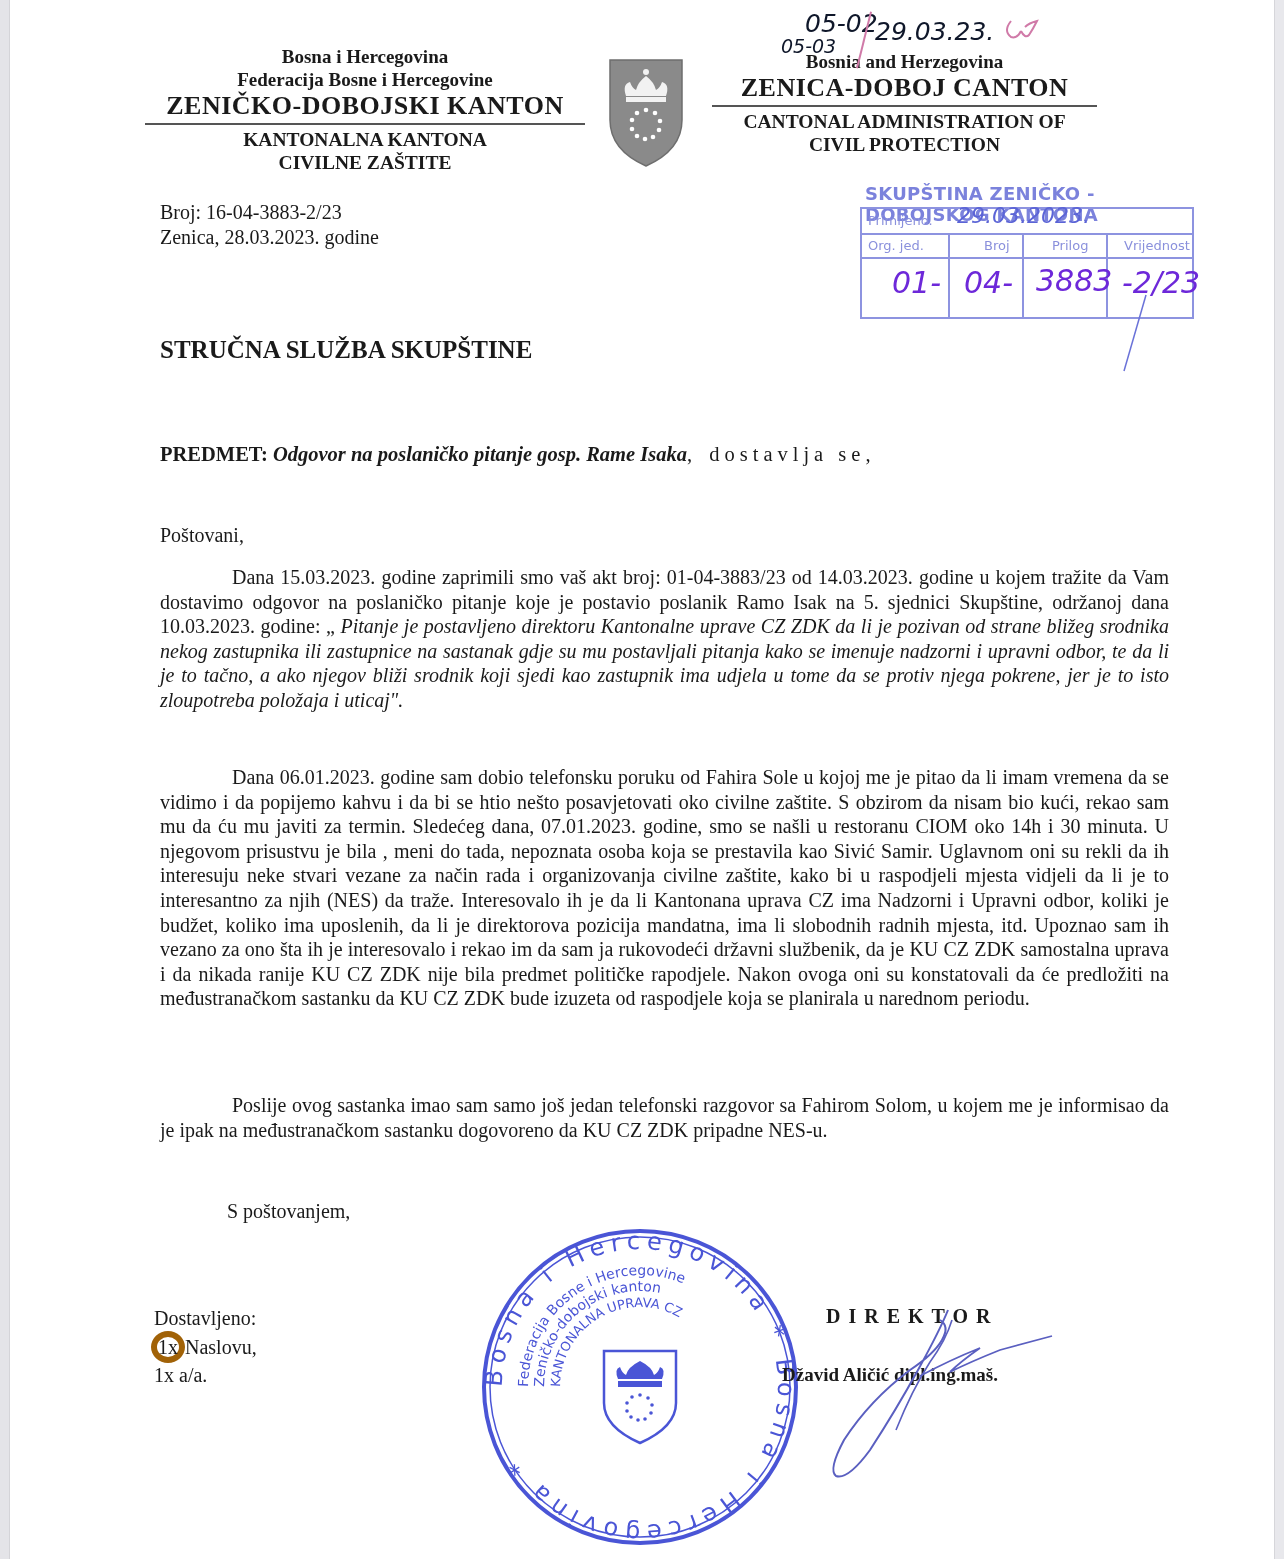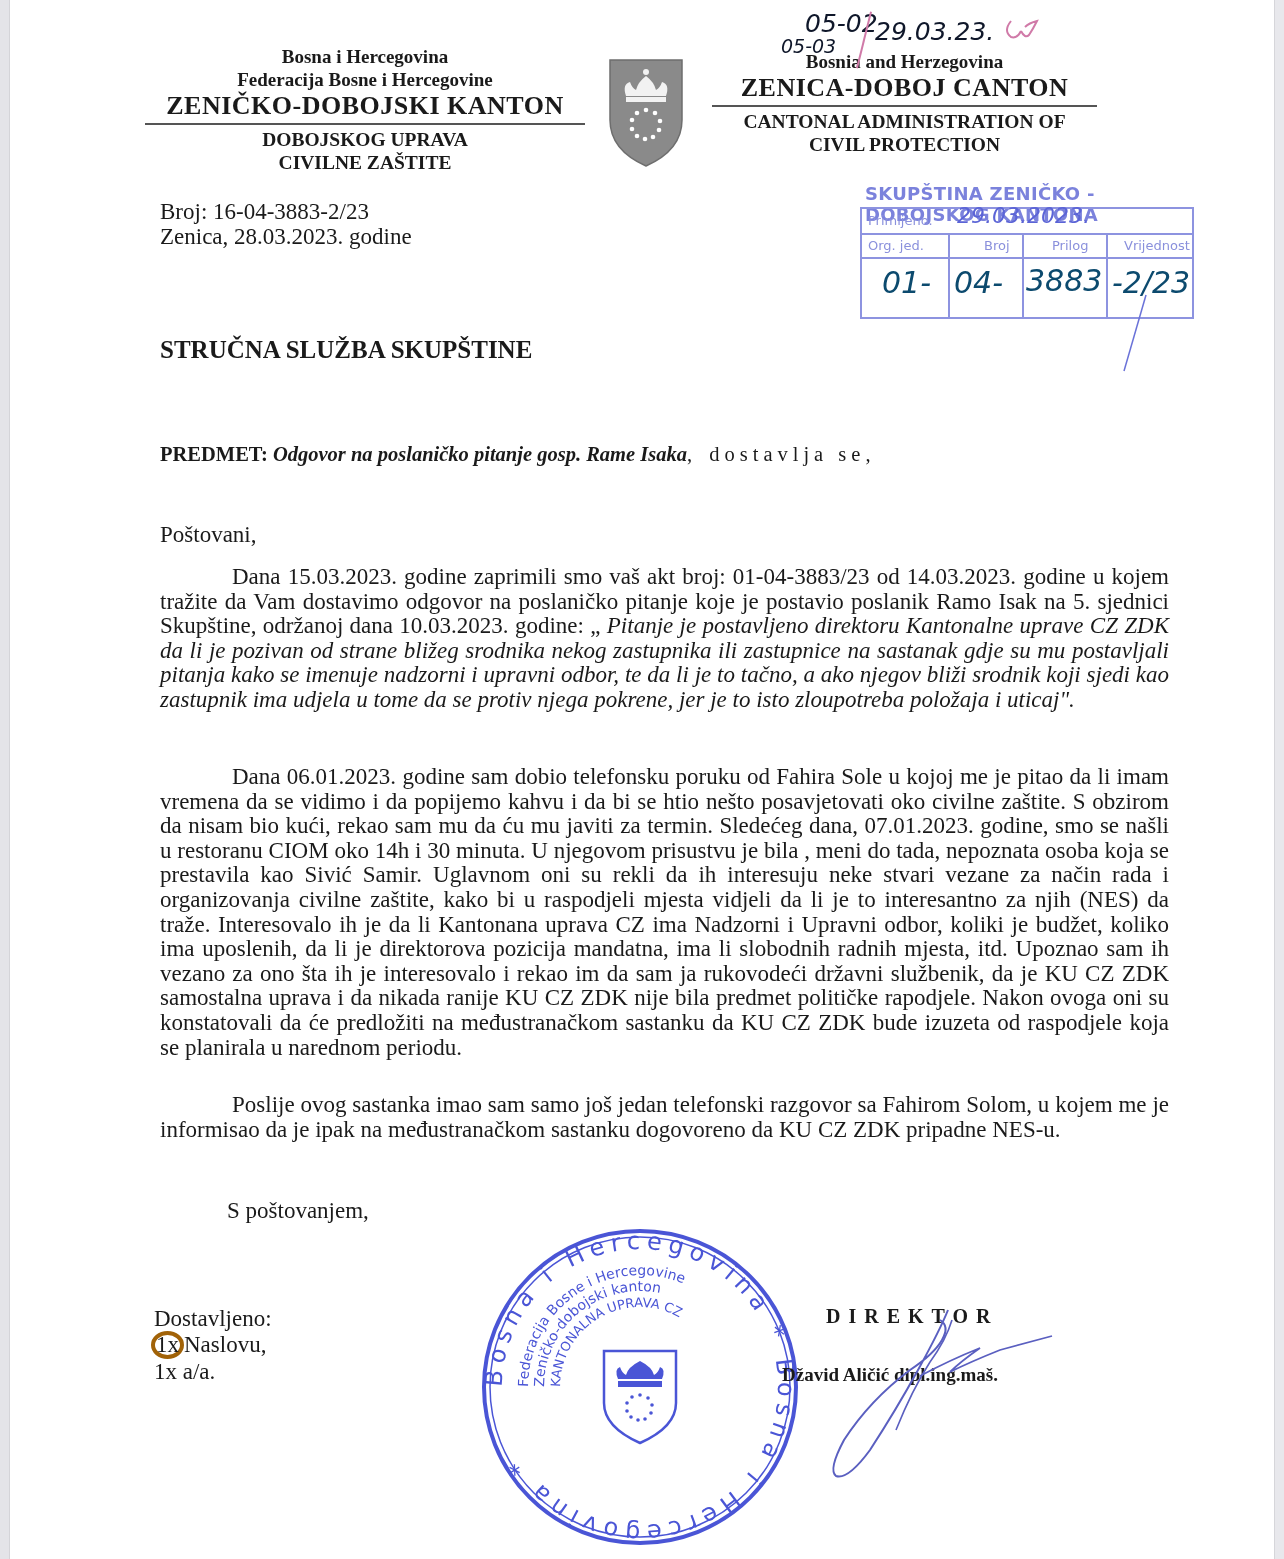--- a/index.html
+++ b/index.html
@@ -32,62 +32,62 @@
   .pink-mark .c { position: absolute; left: 100px; top: 2px; font-size: 25px; }
   .pink-mark .slash { position: absolute; left: 88px; top: -4px; width: 2px; height: 58px; background: #d07aa8; transform: rotate(14deg); }
 
   
   .stamp { left: 850px; top: 183px; width: 350px; height: 150px; color: #6a72d8; font-family: "DejaVu Sans", sans-serif; }
   .stamp-title { position: absolute; left: 15px; top: 0; font-size: 18px; font-weight: bold; letter-spacing: 0.3px; color: #7b82dc; }
   .stamp-box { position: absolute; left: 10px; top: 24px; width: 330px; height: 108px; border: 2px solid #8d93e0; }
   .stamp-row1 { position: absolute; left: 0; top: 0; width: 330px; height: 24px; border-bottom: 2px solid #8d93e0; }
   .stamp-row2 { position: absolute; left: 0; top: 26px; width: 330px; height: 22px; border-bottom: 2px solid #8d93e0; }
   .stamp-lbl { position: absolute; font-size: 13px; color: #8a90dc; }
-  .stamp-hw { position: absolute; font-size: 30px; font-style: italic; color: #0c4a6e; }
+  .stamp-hw { position: absolute; font-size: 30px; font-style: italic; color: #6d28d9; margin-left: 10px; }
   .stamp-hw-sm { position: absolute; font-size: 22px; font-style: italic; color: #5b64d6; }
   .stamp-vline { position: absolute; width: 2px; background: #8d93e0; }
 
   
-  .text { font-size: 23px; line-height: 24.6px; }
+  .text { font-size: 20px; line-height: 24.6px; }
   .broj { left: 160px; top: 200px; }
   .heading { left: 160px; top: 336px; font-size: 25px; font-weight: bold; }
   .predmet { left: 160px; top: 443px; font-size: 20.5px; white-space: nowrap; }
   .predmet .lbl { font-weight: bold; }
   .predmet .subj { font-weight: bold; font-style: italic; }
   .predmet .sp { letter-spacing: 5px; margin-left: 12px; }
   .greet { left: 160px; top: 523px; }
 
   .para { left: 160px; width: 1009px; text-align: justify; text-indent: 72px; }
   .p1 { top: 565px; }
   .p2 { top: 765px; }
   .p3 { top: 1093px; }
   .q { font-style: italic; }
 
   .closing { left: 227px; top: 1199px; }
   .dost { left: 154px; top: 1306px; line-height: 25px; }
-  .circle { display: inline-block; border: 4px solid #a16207; border-radius: 50%; padding: 0 1px; margin-left: -3px; line-height: 20px; }
+  .circle { display: inline-block; border: 6px solid #a16207; border-radius: 50%; padding: 0 1px; margin-left: -3px; line-height: 20px; }
 
   .direktor-title { left: 826px; top: 1305px; font-size: 20px; font-weight: bold; letter-spacing: 8px; }
   .direktor-name { left: 782px; top: 1364px; font-size: 19px; font-weight: bold; }
 
   .seal { left: 480px; top: 1227px; width: 320px; height: 320px; }
   .signature { left: 800px; top: 1300px; width: 260px; height: 190px; }
 </style>
 </head>
 <body>
 
 <div class="edge-left"></div>
 <div class="edge-right"></div>
 
 <div class="abs hdr-left">
   <div class="hdr-line1">Bosna i Hercegovina</div>
   <div class="hdr-line2">Federacija Bosne i Hercegovine</div>
   <div class="hdr-canton">ZENIČKO-DOBOJSKI  KANTON</div>
   <div class="hdr-rule"></div>
-  <div class="hdr-sub">DOBOJSKOG UPRAVA</div>
+  <div class="hdr-sub">KANTONALNA KANTONA</div>
   <div class="hdr-sub">CIVILNE ZAŠTITE</div>
 </div>
 
 <div class="abs coa">
   <svg width="76" height="110" viewBox="0 0 76 110">
     <path d="M2 2 H74 V62 Q74 92 38 108 Q2 92 2 62 Z" fill="#8a8a8a" stroke="#6e6e6e" stroke-width="1.5"></path>
     <g fill="#f2f2f2">
       <path d="M18 38 Q14 26 22 24 Q24 30 28 32 Q30 24 38 18 Q46 24 48 32 Q52 30 54 24 Q62 26 58 38 Z"></path>
       <circle cx="38" cy="14" r="3"></circle>
       <rect x="18" y="39" width="40" height="5"></rect>

